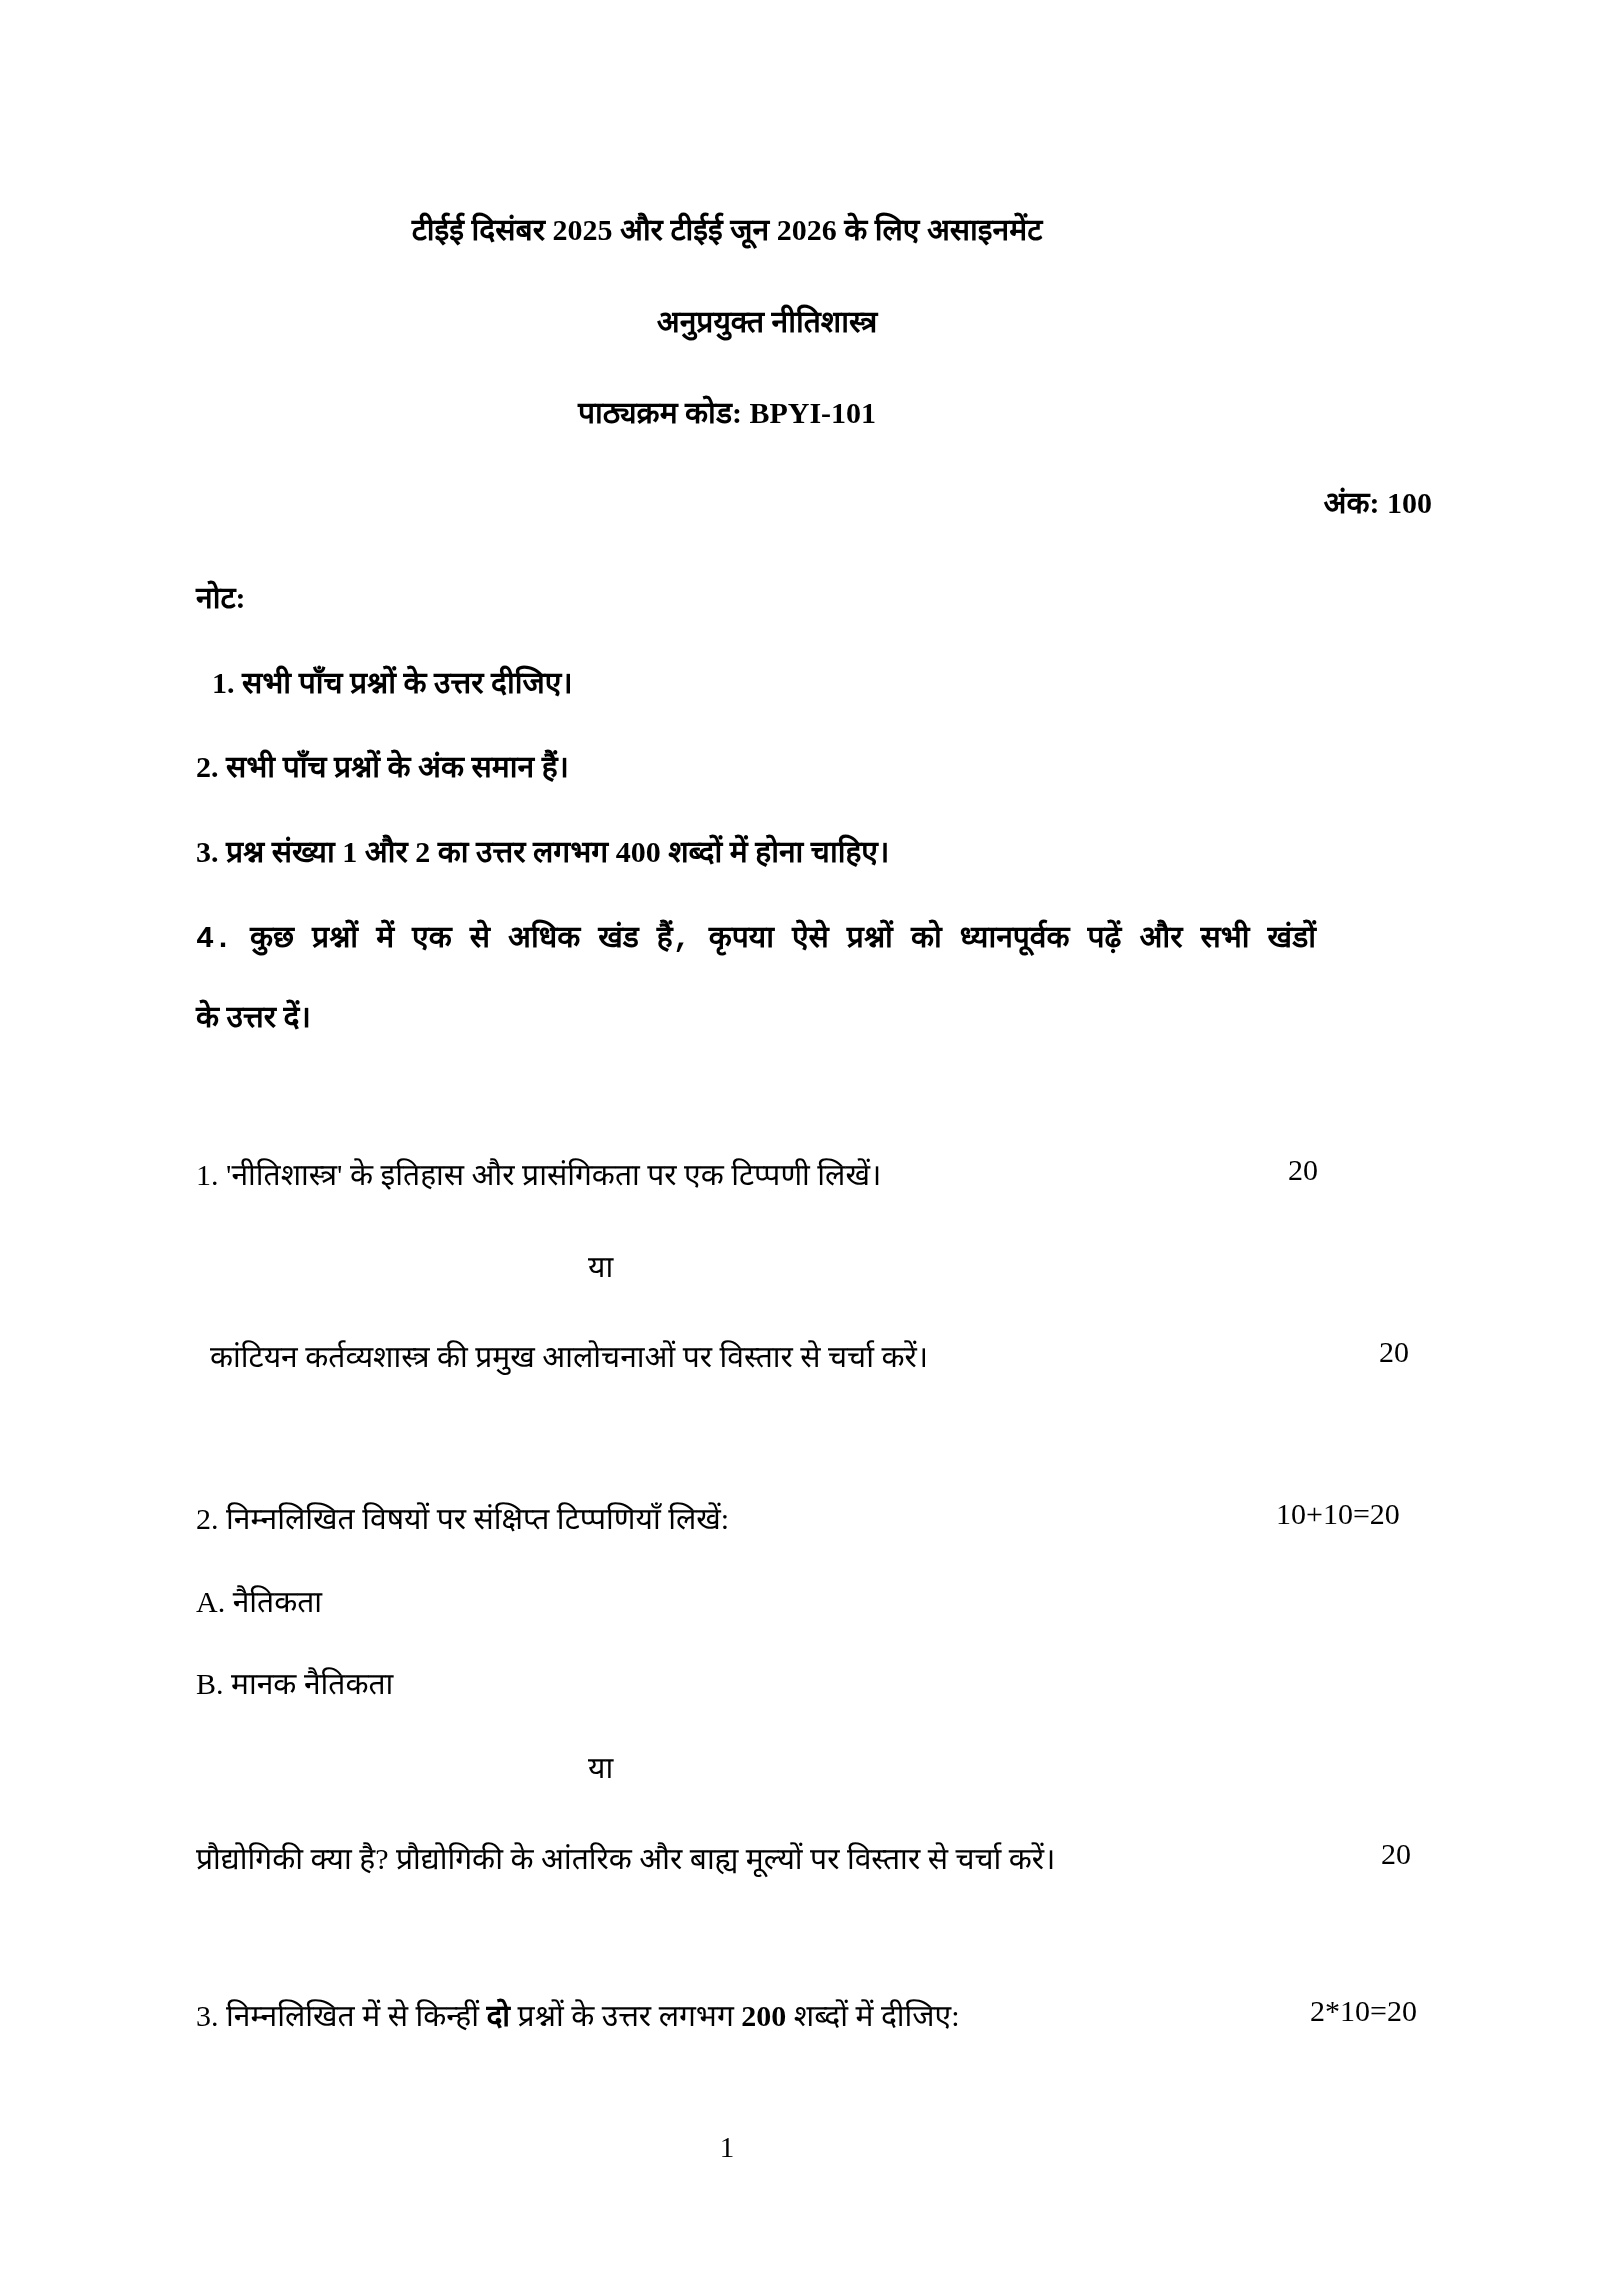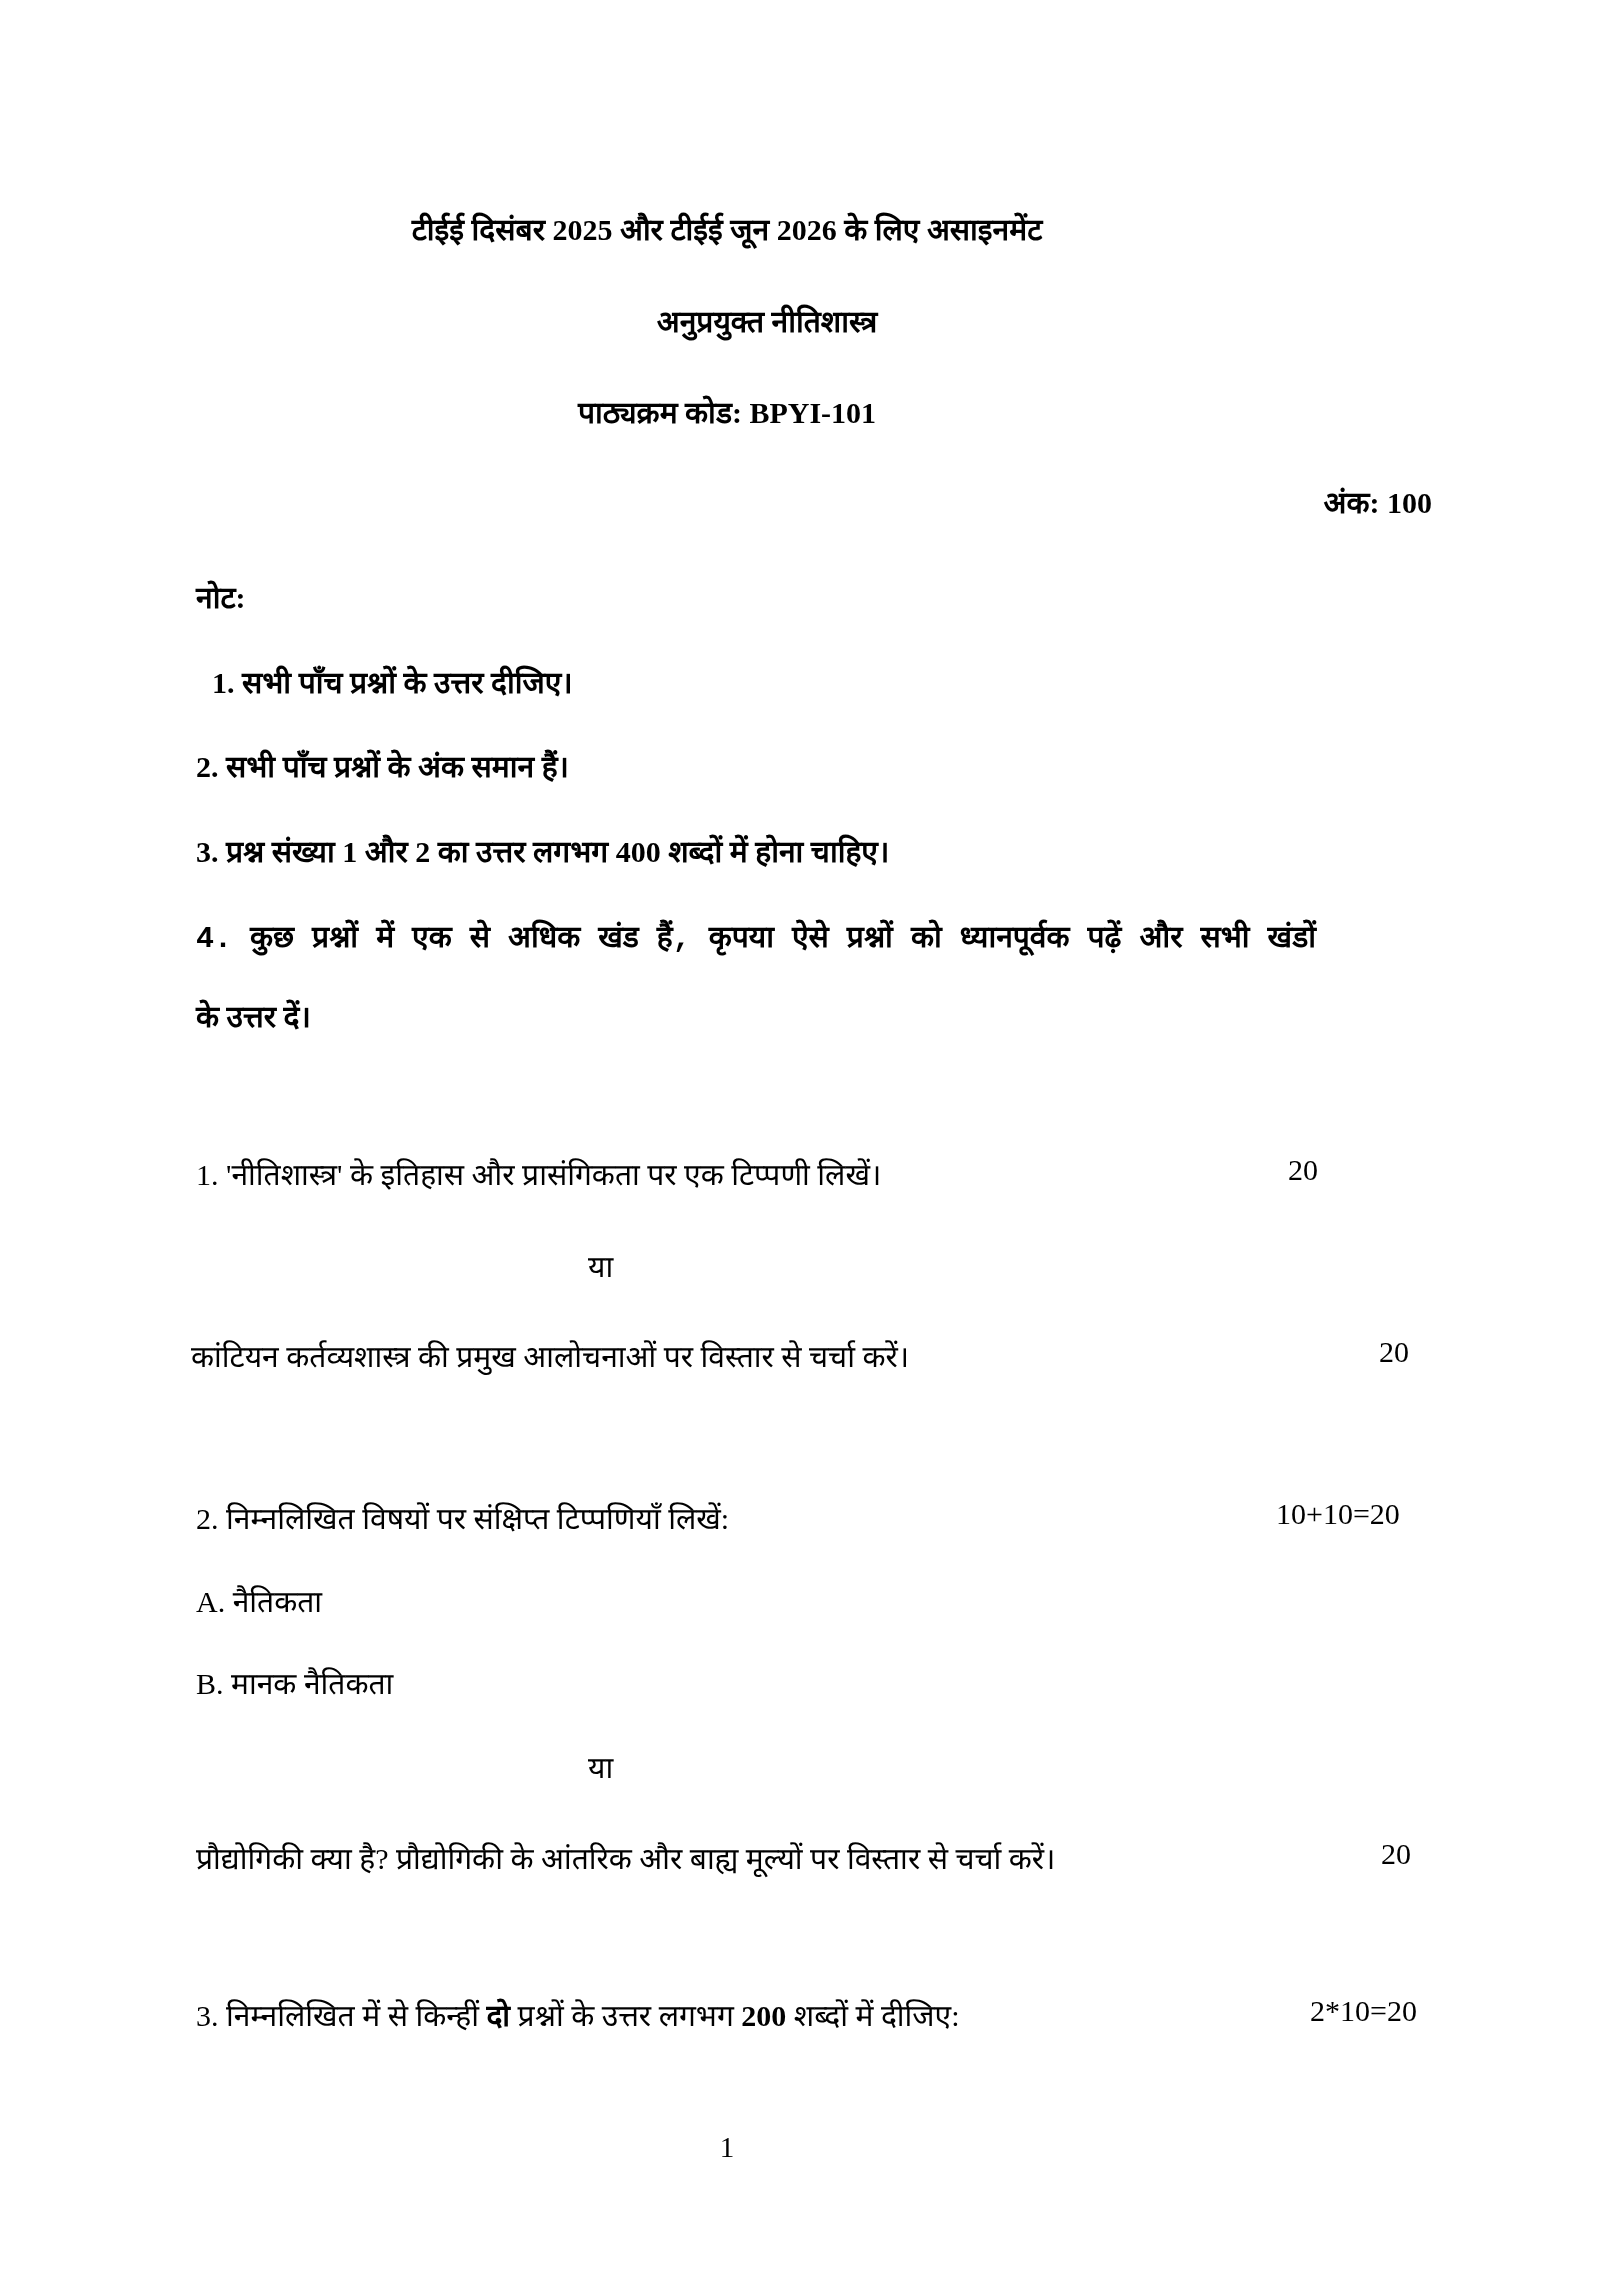--- a/index.html
+++ b/index.html
@@ -35,21 +35,21 @@
 <div class="abs bold fs-body" style="top:576px; left:196px;">नोट:</div>
 <div class="abs bold fs-body" style="top:661px; left:196px;margin-left:16px;">1. सभी पाँच प्रश्नों के उत्तर दीजिए।</div>
 <div class="abs bold fs-body" style="top:745px; left:196px;">2. सभी पाँच प्रश्नों के अंक समान हैं।</div>
 <div class="abs bold fs-body" style="top:830px; left:196px;">3. प्रश्न संख्या 1 और 2 का उत्तर लगभग 400 शब्दों में होना चाहिए।</div>
 <div class="abs bold fs-body" style="top:915px; left:196px;font-family:Liberation Mono, monospace;">4. कुछ प्रश्नों में एक से अधिक खंड हैं, कृपया ऐसे प्रश्नों को ध्यानपूर्वक पढ़ें और सभी खंडों</div>
 <div class="abs bold fs-body" style="top:995px; left:196px;">के उत्तर दें।</div>
 
 <div class="abs fs-body" style="top:1153px; left:196px;">1. 'नीतिशास्त्र' के इतिहास और प्रासंगिकता पर एक टिप्पणी लिखें।</div>
 <div class="abs fs-body" style="top:1153px; left:1288px;">20</div>
 <div class="abs fs-body" style="top:1245px; left:588px;">या</div>
-<div class="abs fs-body" style="top:1335px; left:191px;">कांटियन कर्तव्यशास्त्र की प्रमुख आलोचनाओं पर विस्तार से चर्चा करें।</div>
+<div class="abs fs-body" style="top:1335px; left:210px;">कांटियन कर्तव्यशास्त्र की प्रमुख आलोचनाओं पर विस्तार से चर्चा करें।</div>
 <div class="abs fs-body" style="top:1335px; left:1379px;">20</div>
 
 <div class="abs fs-body" style="top:1497px; left:196px;">2. निम्नलिखित विषयों पर संक्षिप्त टिप्पणियाँ लिखें:</div>
 <div class="abs fs-body" style="top:1497px; left:1276px;">10+10=20</div>
 <div class="abs fs-body" style="top:1580px; left:196px;">A. नैतिकता</div>
 <div class="abs fs-body" style="top:1662px; left:196px;">B. मानक नैतिकता</div>
 <div class="abs fs-body" style="top:1746px; left:588px;">या</div>
 <div class="abs fs-body" style="top:1837px; left:196px;">प्रौद्योगिकी क्या है? प्रौद्योगिकी के आंतरिक और बाह्य मूल्यों पर विस्तार से चर्चा करें।</div>
 <div class="abs fs-body" style="top:1837px; left:1381px;">20</div>
 

